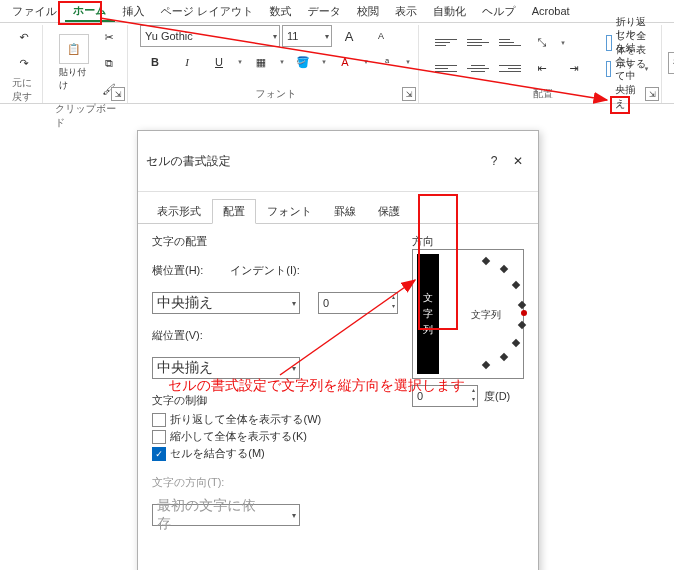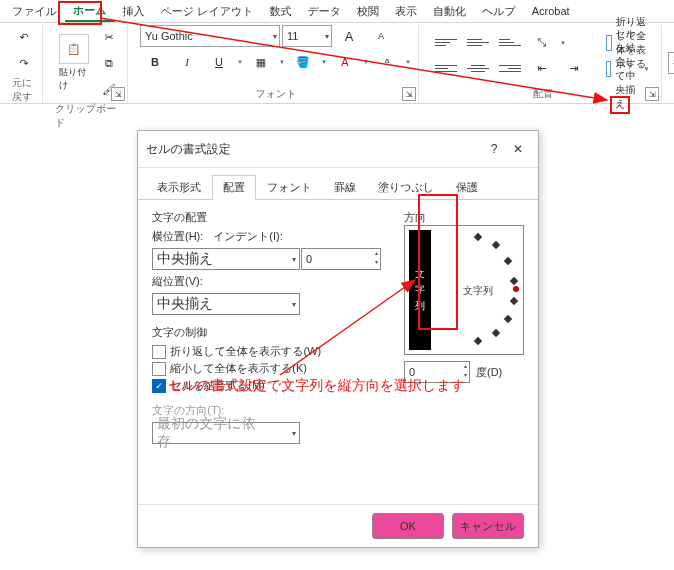--- a/index.html
+++ b/index.html
@@ -34,33 +34,33 @@
 .chip.i{font-style:italic;font-family:serif}
 .chip.u{text-decoration:underline}
 
 .alignbtn{width:22px;height:20px;border:1px solid transparent;display:flex;flex-direction:column;justify-content:center;gap:2px;padding:0 3px}
 .alignbtn .ln{height:1px;background:#555}
 .wrapbtn{height:20px;padding:0 6px;display:flex;align-items:center;gap:4px;border:1px solid transparent;font-size:10px}
 .wrapbtn .ic{width:14px;height:14px;border:1px solid #5a9bd5}
 
 
 .dialog{position:absolute;left:137px;top:130px;width:400px;border:1px solid #b0b0b0;background:#fff;box-shadow:2px 2px 8px rgba(0,0,0,.2)}
-.dlg-title{height:28px;display:flex;align-items:center;padding:4px 8px;font-size:12px;border-bottom:1px solid #e0e0e0}
+.dlg-title{height:28px;display:flex;align-items:center;padding:16px 8px;font-size:12px;border-bottom:1px solid #e0e0e0}
 .dlg-title .sp{flex:1}
 .dlg-title .cb{width:24px;height:20px;display:flex;align-items:center;justify-content:center;font-size:12px}
 .dlg-tabs{display:flex;padding:6px 8px 0 8px;gap:0;border-bottom:1px solid #ccc}
 .dlg-tabs .tab{padding:4px 10px;font-size:11px;border:1px solid transparent;position:relative;top:1px}
 .dlg-tabs .tab.active{border:1px solid #ccc;border-bottom:1px solid #fff;background:#fff}
 .dlg-body{padding:10px 14px;display:flex;gap:14px}
 .col-left{flex:1}
 .col-right{width:120px}
 
 .fs{margin-bottom:10px}
 .fs .leg{font-size:11px;margin-bottom:4px}
-.fs .row{display:flex;align-items:center;gap:1px;margin:4px 0}
+.fs .row{display:flex;align-items:center;gap:18px;margin:14px 0}
 .sel{height:20px;border:1px solid #888;background:#fff;padding:0 32px 0 4px;position:relative;font-size:14px;display:flex;align-items:center}
 .sel::after{content:"▾";position:absolute;right:3px;font-size:8px;color:#555}
 .sel.w1{width:110px}
 .spin{height:20px;width:60px;border:1px solid #888;display:flex;align-items:center;padding:0 14px 0 4px;position:relative;font-size:11px;background:#fff}
 .spin::after{content:"▴\A▾";white-space:pre;position:absolute;right:2px;top:0;font-size:6px;line-height:9px;color:#555}
 .cb-row{display:flex;align-items:center;gap:4px;font-size:11px;margin:2px 0}
 .cb-row .box{width:12px;height:12px;border:1px solid #888;background:#fff;display:flex;align-items:center;justify-content:center;font-size:9px}
 .cb-row .box.checked{background:#0067c0;border-color:#0067c0;color:#fff}
 
 
@@ -225,21 +225,20 @@
       <span>セルの書式設定</span>
       <span class="sp"></span>
       <span class="cb">?</span>
       <span class="cb">✕</span>
     </div>
     <div class="dlg-tabs">
       <div class="tab">表示形式</div>
       <div class="tab active">配置</div>
       <div class="tab">フォント</div>
       <div class="tab">罫線</div>
-      <div class="tab">塗りつぶし</div>
       <div class="tab">保護</div>
     </div>
     <div class="dlg-body">
       <div class="col-left">
         <div class="fs">
           <div class="leg">文字の配置</div>
           <div class="row">
             <span style="width:60px">横位置(H):</span>
             <span style="width:70px">インデント(I):</span>
           </div>

